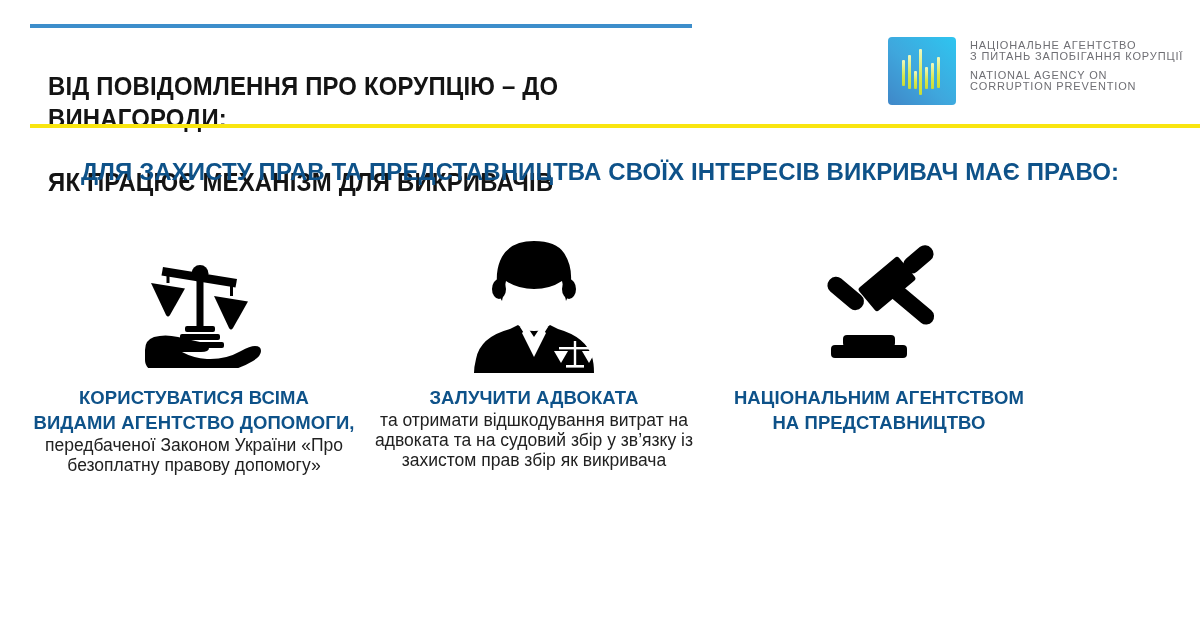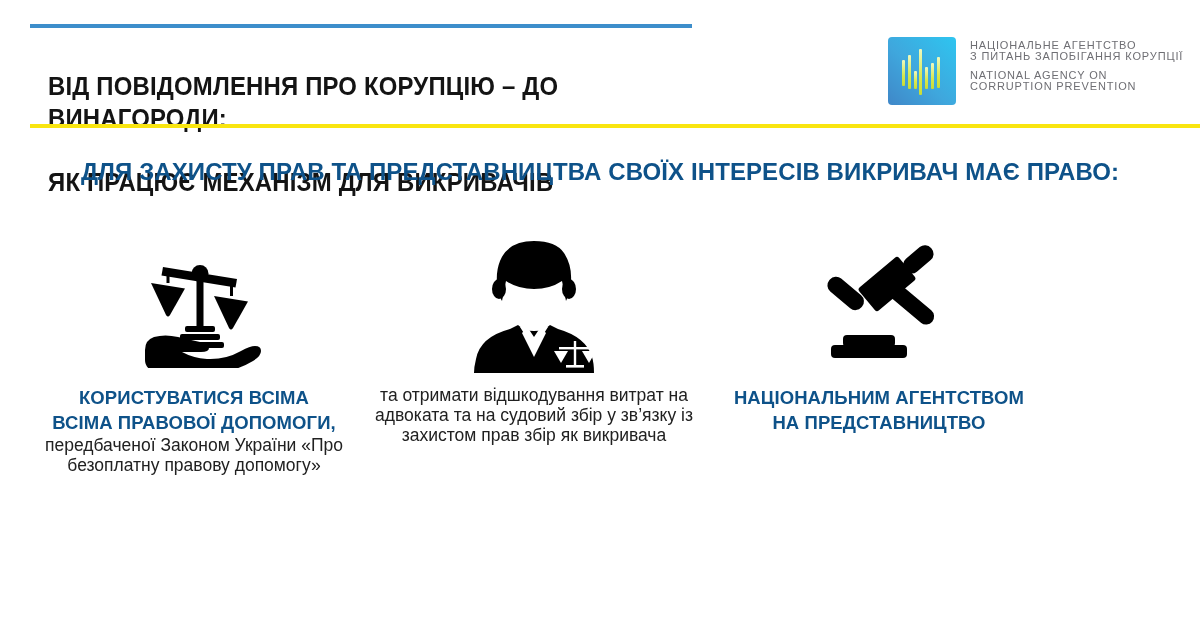--- a/index.html
+++ b/index.html
@@ -225,21 +225,21 @@
 
             <path d="M8 108 Q8 98 17 95 Q28 92 41 95 L63 100 Q72 102 72 106 Q72 110 64 110 L45 110
                      Q56 116 70 117 Q88 118 104 109 Q113 104 118 104 Q124 104 124 109
                      Q124 114 116 119 Q96 131 72 131 L30 131 Q8 131 8 118 Z"></path>
           </g>
         </svg>
       </div>
       <div class="col-body">
         <div class="col-head">
           <div>КОРИСТУВАТИСЯ ВСІМА</div>
-          <div>ВСІМА ПРАВОВОЇ ДОПОМОГИ,</div>
+          <div>ВИДАМИ АГЕНТСТВО ДОПОМОГИ,</div>
         </div>
         <div class="col-text">передбаченої Законом України «Про безоплатну правову допомогу»</div>
       </div>
     </div>
 
     <div class="col col-2">
       <div class="icon-wrap">
         <svg class="icon" width="136" height="136" viewBox="0 0 136 136" aria-hidden="true">
           <g fill="#000000">
 
@@ -263,20 +263,21 @@
               <rect x="107.8" y="104" width="2.4" height="24"></rect>
               <rect x="100" y="128" width="18" height="2.6"></rect>
               <path d="M88 114 L102 114 L95 126 Z"></path>
               <path d="M116 114 L130 114 L123 126 Z"></path>
             </g>
           </g>
         </svg>
       </div>
       <div class="col-body">
         <div class="col-head">
+          <div>ЗАЛУЧИТИ АДВОКАТА</div>
         </div>
         <div class="col-text">та отримати відшкодування витрат на адвоката та на судовий збір у зв’язку із захистом прав збір як викривача</div>
       </div>
     </div>
 
     <div class="col col-3">
       <div class="icon-wrap">
         <svg class="icon" width="126" height="120" viewBox="0 0 126 120" aria-hidden="true">
           <g fill="#000000">
 

